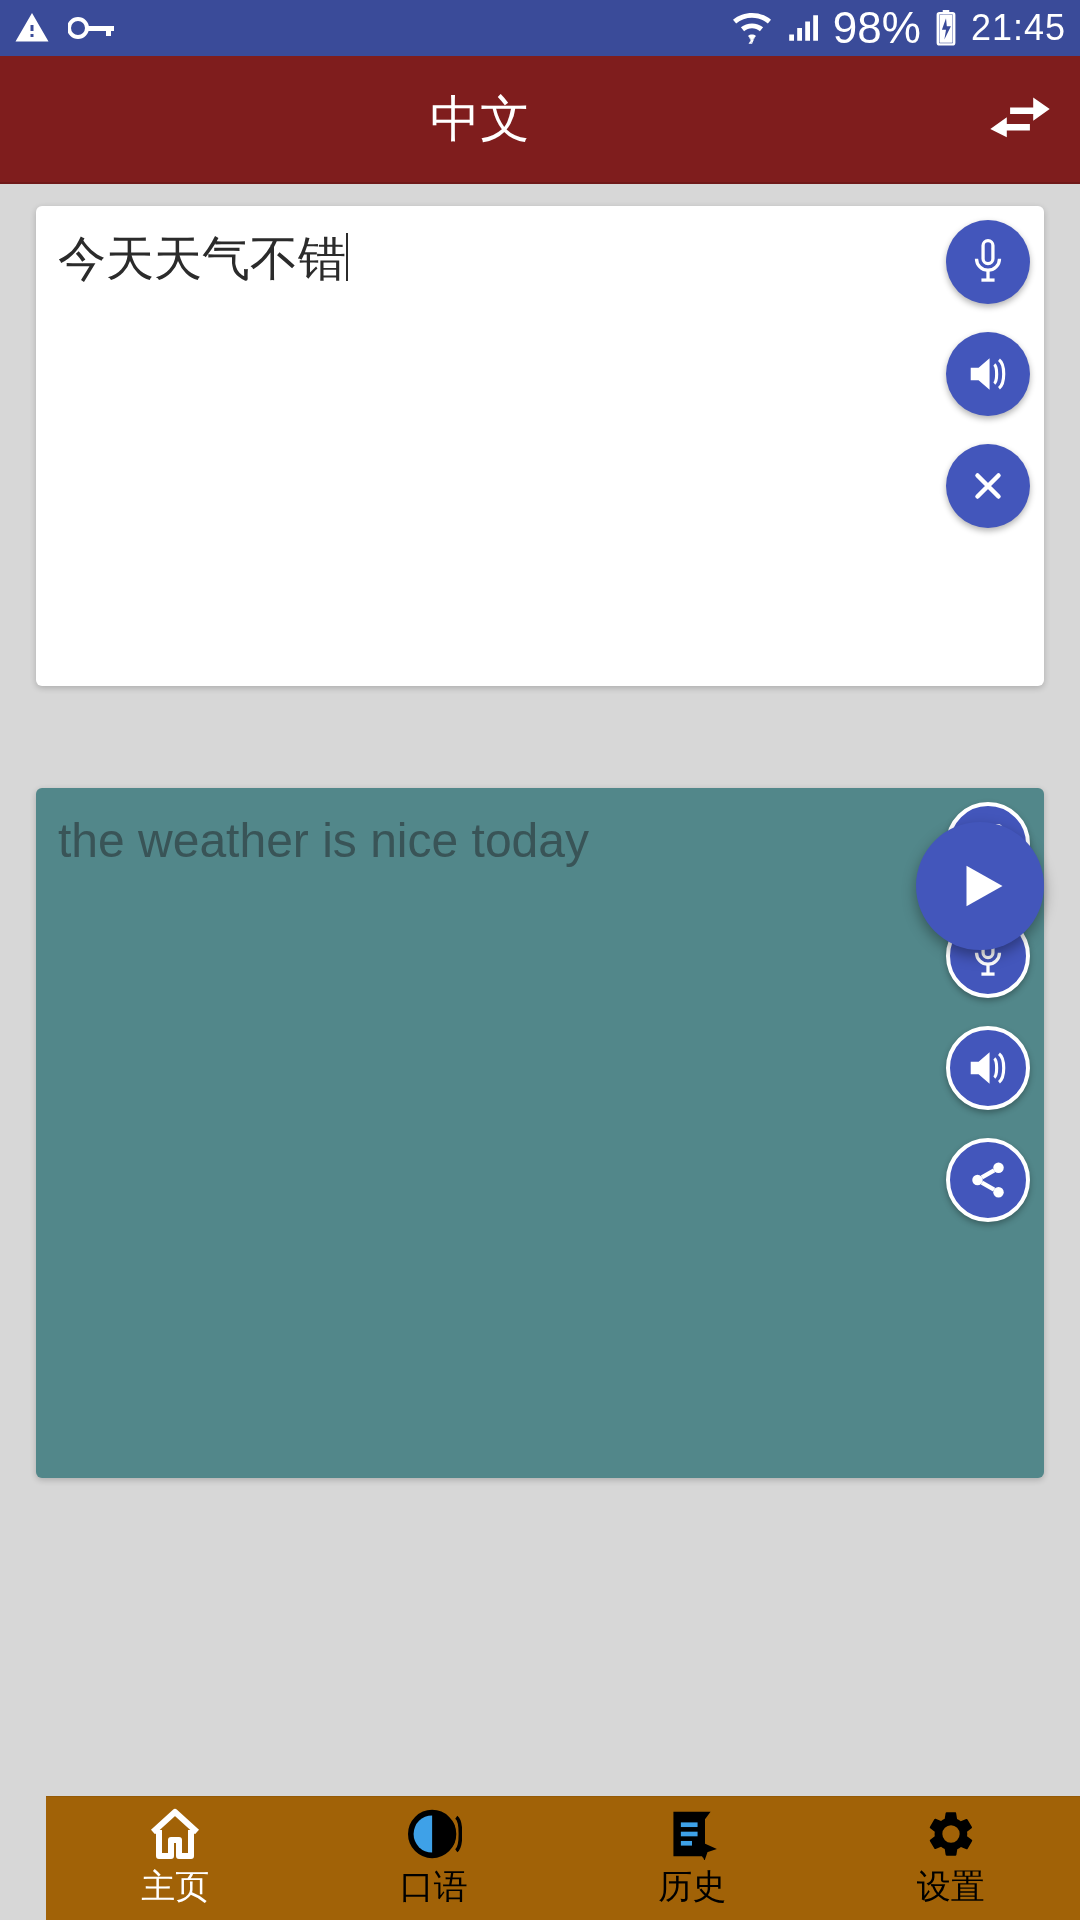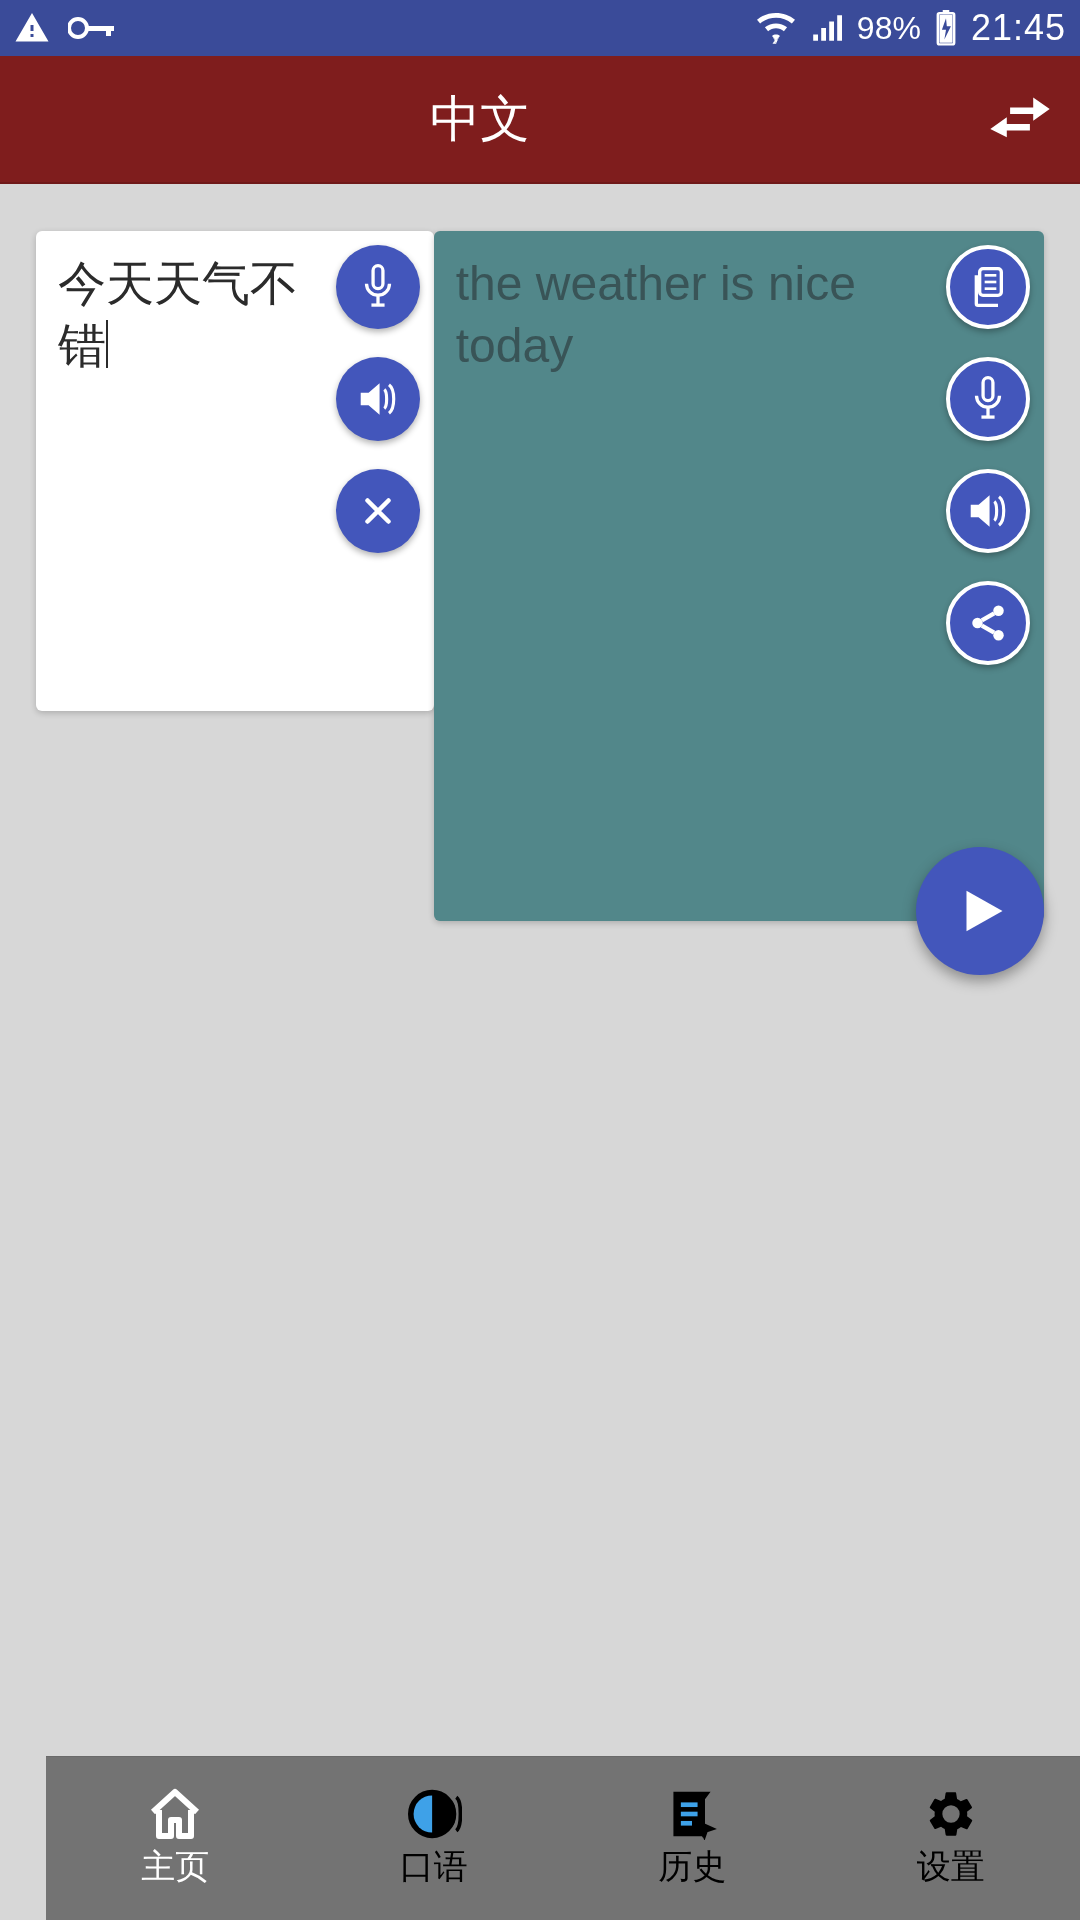--- a/index.html
+++ b/index.html
@@ -29,21 +29,21 @@
     align-items: center;
     justify-content: flex-start;
     color: #fff;
     border-bottom: 2px solid rgba(0,0,0,0.12);
     font-family: Liberation Serif, serif;
   }
   .lang-item { flex: 1; text-align: center; font-size: 50px; }
   .swap-btn { width: 120px; display:flex; justify-content:center; }
 
   
-  .cards-wrap { flex: 1; padding: 22px 36px 0 36px; position: relative; display:flex; flex-direction:row;margin-top:25px; }
+  .cards-wrap { flex: 1; padding: 22px 36px 0 36px; position: relative; display:flex; flex-direction:column; }
 
   .card {
     position: relative;
     border-radius: 6px;
     padding: 22px 120px 22px 22px;
     box-shadow: 0 2px 6px rgba(0,0,0,0.2);
   }
 
   .card.input-card {
     background: #fff;
@@ -85,22 +85,22 @@
     top: 638px; 
     width: 128px; height: 128px; border-radius: 50%;
     background: #4356bb;
     display:flex; align-items:center; justify-content:center;
     box-shadow: 0 6px 14px rgba(0,0,0,0.35);
     z-index: 5;
   }
 
   
   .bottom-nav {
-    height: 164px;
-    background: #737373;
+    height: 124px;
+    background: #a16207;
     display:flex;
     border-top: 1px solid rgba(0,0,0,0.08);
     margin-left: 46px;
   }
   .nav-item {
     flex:1; display:flex; flex-direction:column; align-items:center; justify-content:center; gap:4px;
     font-size: 34px;
   }
   .nav-item.active { color:#fff; }
   .nav-item.inactive { color:#000; }
@@ -134,21 +134,21 @@
           <polygon fill="#fff" points="10,16 12,19 14,16 12,18"></polygon>
           <path fill="#fff" d="M10.5 19l1.5 2 1.5-2-1.5-1z" opacity="0"></path>
           <polygon fill="#fff" points="11,17.5 13,17.5 12,20"></polygon>
         </svg>
     </span>
     <span>
       <svg width="34" height="32" viewBox="0 0 20 20">
           <path fill="#fff" d="M2 18h3v-4H2v4zm5 0h3v-8H7v8zm5 0h3V6h-3v12zm5 0h3V2h-3v16z"></path>
         </svg>
     </span>
-    <span style="font-size:32px;">98%</span>
+    <span style="font-size:44px;">98%</span>
     <span>
       <svg width="22" height="36" viewBox="0 0 12 22">
           <rect x="1" y="2" width="10" height="19" rx="1" fill="none" stroke="#fff" stroke-width="1.5"></rect>
           <rect x="4" y="0" width="4" height="2.5" fill="#fff"></rect>
           <rect x="2" y="3" width="8" height="17" fill="#fff"></rect>
           <polygon points="6,5 3.5,12 6,12 5,18 9,10 6.5,10" fill="#3a4b99"></polygon>
         </svg>
     </span>
     <span class="time">21:45</span>
   </div>

